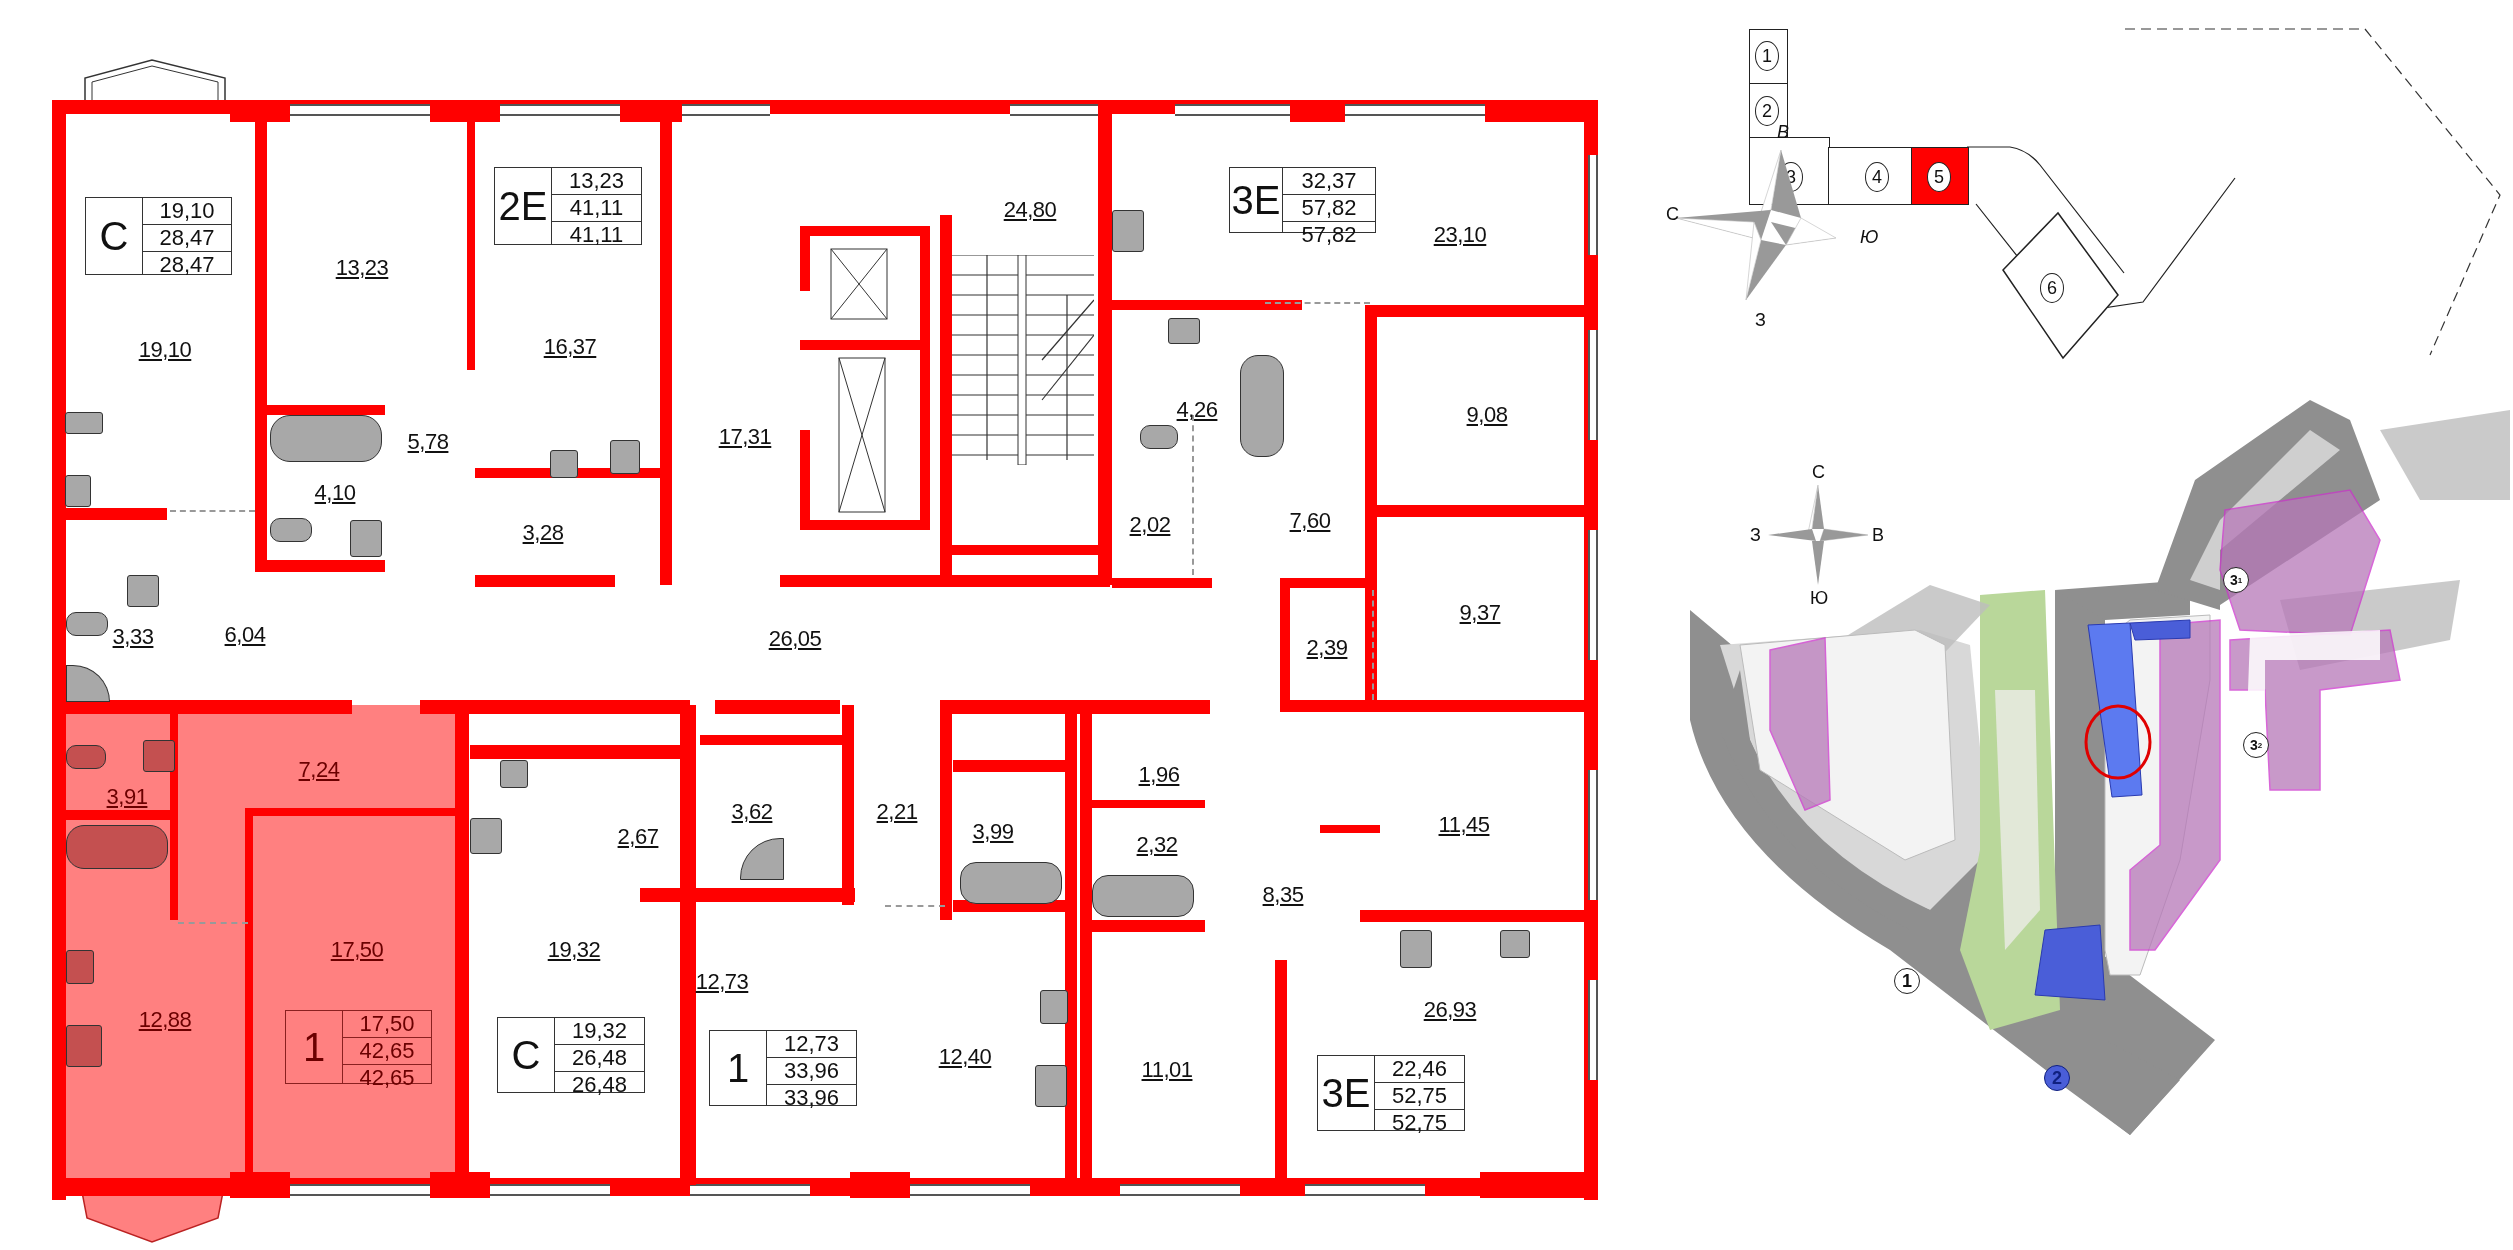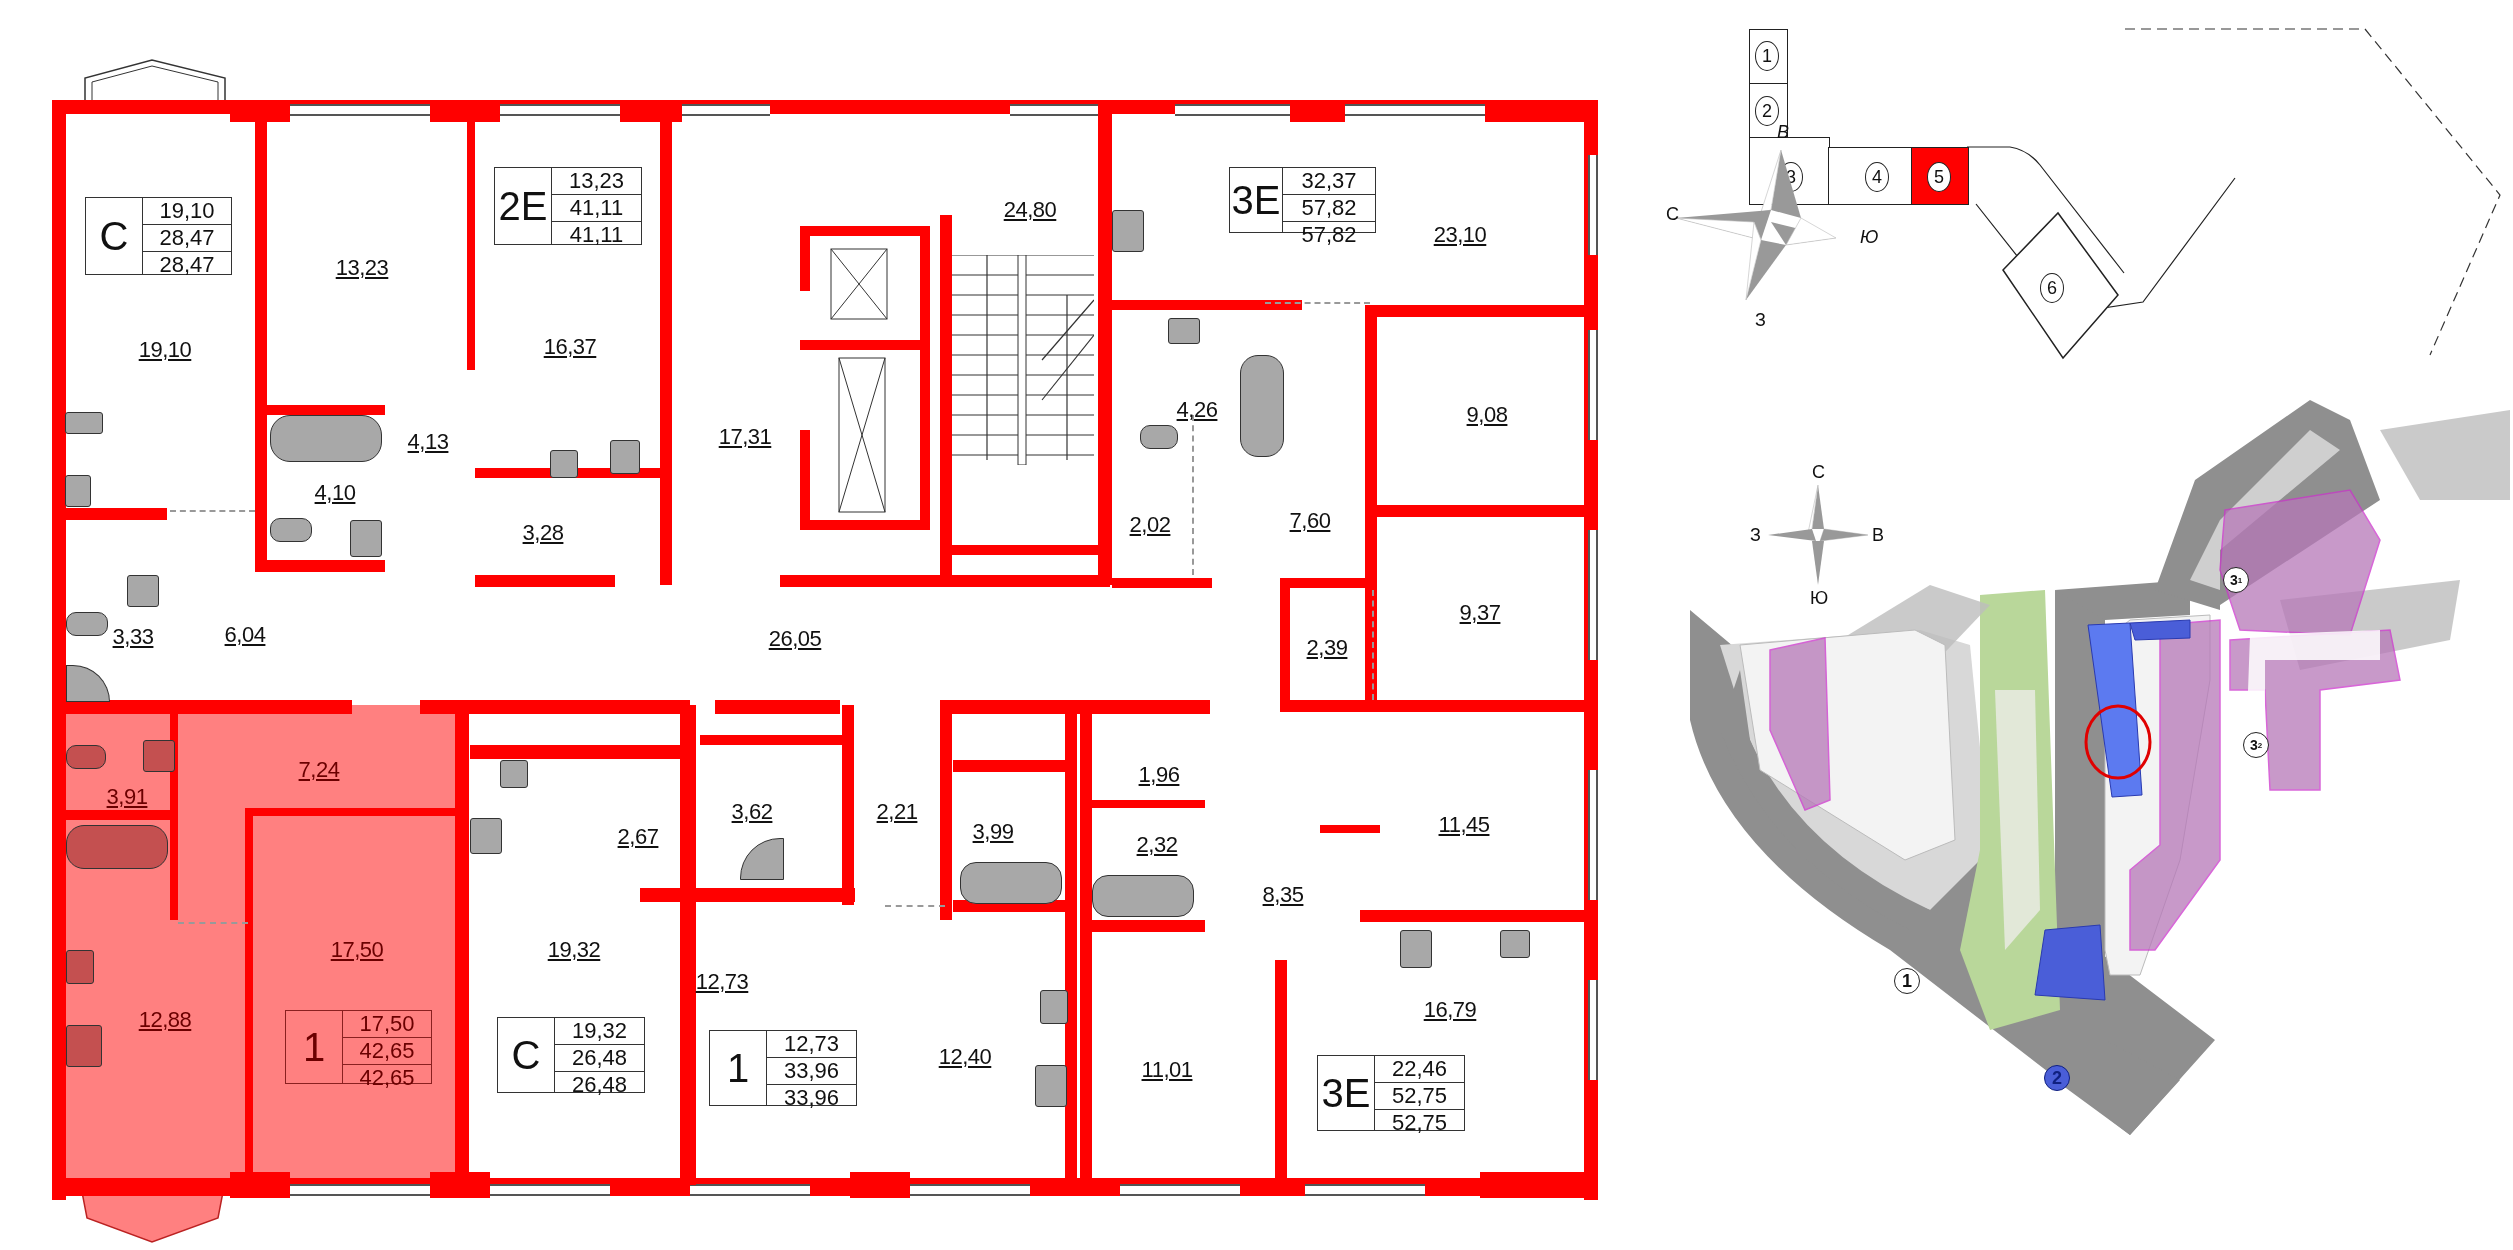--- a/index.html
+++ b/index.html
@@ -195,21 +195,21 @@
   <div class="fix" style="left:960px;top:862px;width:100px;height:40px;border-radius:16px;"></div>
   <div class="fix" style="left:1092px;top:875px;width:100px;height:40px;border-radius:16px;"></div>
   <div class="fix" style="left:1040px;top:990px;width:26px;height:32px;"></div>
   <div class="fix" style="left:1035px;top:1065px;width:30px;height:40px;"></div>
   <div class="fix" style="left:1400px;top:930px;width:30px;height:36px;"></div>
   <div class="fix" style="left:1500px;top:930px;width:28px;height:26px;"></div>
 
   <span class="area" style="left:165px;top:350px;">19,10</span>
   <span class="area" style="left:362px;top:268px;">13,23</span>
   <span class="area" style="left:570px;top:347px;">16,37</span>
-  <span class="area" style="left:428px;top:442px;">4,13</span>
+  <span class="area" style="left:428px;top:442px;">5,78</span>
   <span class="area" style="left:335px;top:493px;">4,10</span>
   <span class="area" style="left:543px;top:533px;">3,28</span>
   <span class="area" style="left:745px;top:437px;">17,31</span>
   <span class="area" style="left:1030px;top:210px;">24,80</span>
   <span class="area" style="left:1460px;top:235px;">23,10</span>
   <span class="area" style="left:1197px;top:410px;">4,26</span>
   <span class="area" style="left:1487px;top:415px;">9,08</span>
   <span class="area" style="left:1150px;top:525px;">2,02</span>
   <span class="area" style="left:1310px;top:521px;">7,60</span>
   <span class="area" style="left:1480px;top:613px;">9,37</span>
@@ -226,21 +226,21 @@
   <span class="area" style="left:752px;top:812px;">3,62</span>
   <span class="area" style="left:897px;top:812px;">2,21</span>
   <span class="area" style="left:993px;top:832px;">3,99</span>
   <span class="area" style="left:722px;top:982px;">12,73</span>
   <span class="area" style="left:965px;top:1057px;">12,40</span>
   <span class="area" style="left:1159px;top:775px;">1,96</span>
   <span class="area" style="left:1157px;top:845px;">2,32</span>
   <span class="area" style="left:1283px;top:895px;">8,35</span>
   <span class="area" style="left:1464px;top:825px;">11,45</span>
   <span class="area" style="left:1167px;top:1070px;">11,01</span>
-  <span class="area" style="left:1450px;top:1010px;">16,79</span>
+  <span class="area" style="left:1450px;top:1010px;">26,93</span>
 
   <div class="tag" style="left:85px;top:197px;width:145px;height:76px;">
     <div class="code" style="width:56px;">С</div>
     <div class="vals" style="flex:1;">
       <div>19,10</div>
       <div>28,47</div>
       <div>28,47</div>
     </div>
   </div>
   <div class="tag" style="left:494px;top:167px;width:146px;height:76px;">

